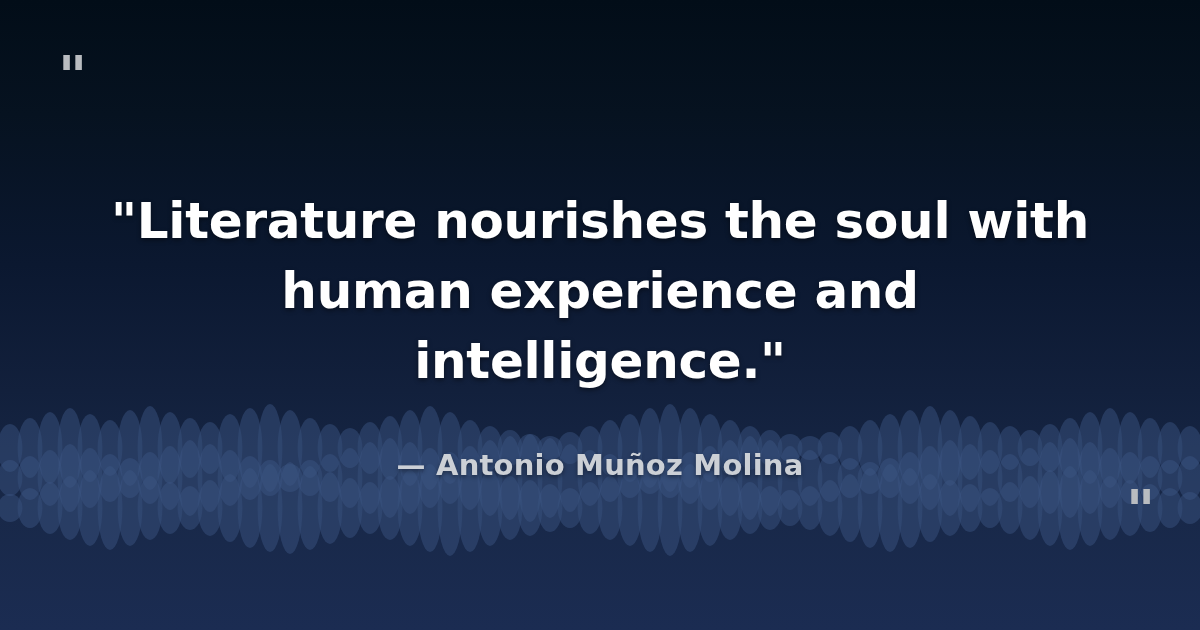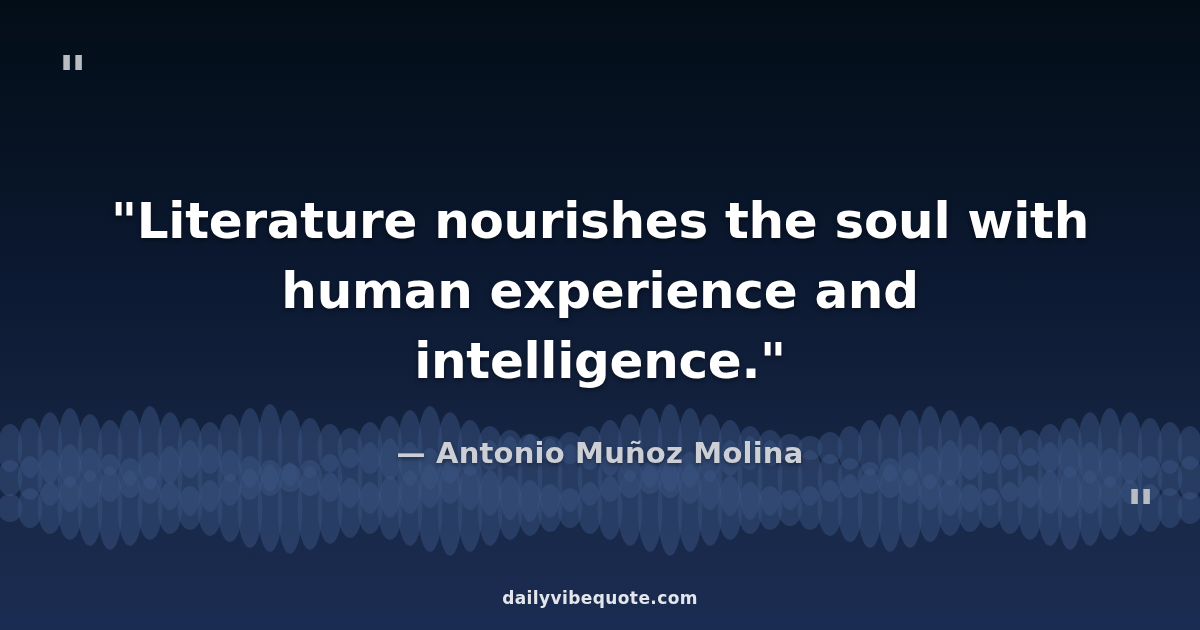--- a/index.html
+++ b/index.html
@@ -70,21 +70,21 @@
     width: 1010px;
     text-align: center;
     color: #ffffff;
     font-size: 50px;
     font-weight: bold;
     line-height: 1.4;
     letter-spacing: -0.3px;
     text-shadow: 0 2px 5px rgba(0,0,0,0.45);
   }
   #attribution {
-    margin-top: 40px;
+    margin-top: 52px;
     text-align: center;
     color: #ccd0d6;
     font-size: 29px;
     font-weight: bold;
     letter-spacing: 0.2px;
     text-shadow: 0 2px 4px rgba(0,0,0,0.4);
   }
   #site-footer {
     position: absolute;
     left: 0;
@@ -297,15 +297,14 @@
 
   <div id="content">
     <div id="quote-text">
       <span>"Literature nourishes the soul with</span>
       <br>
       <span>human experience and intelligence."</span>
     </div>
     <div id="attribution">— Antonio Muñoz Molina</div>
   </div>
 
-  <div id="site-footer">dailyvibequote.com</div>
 
 </div>
 
 </body></html>

